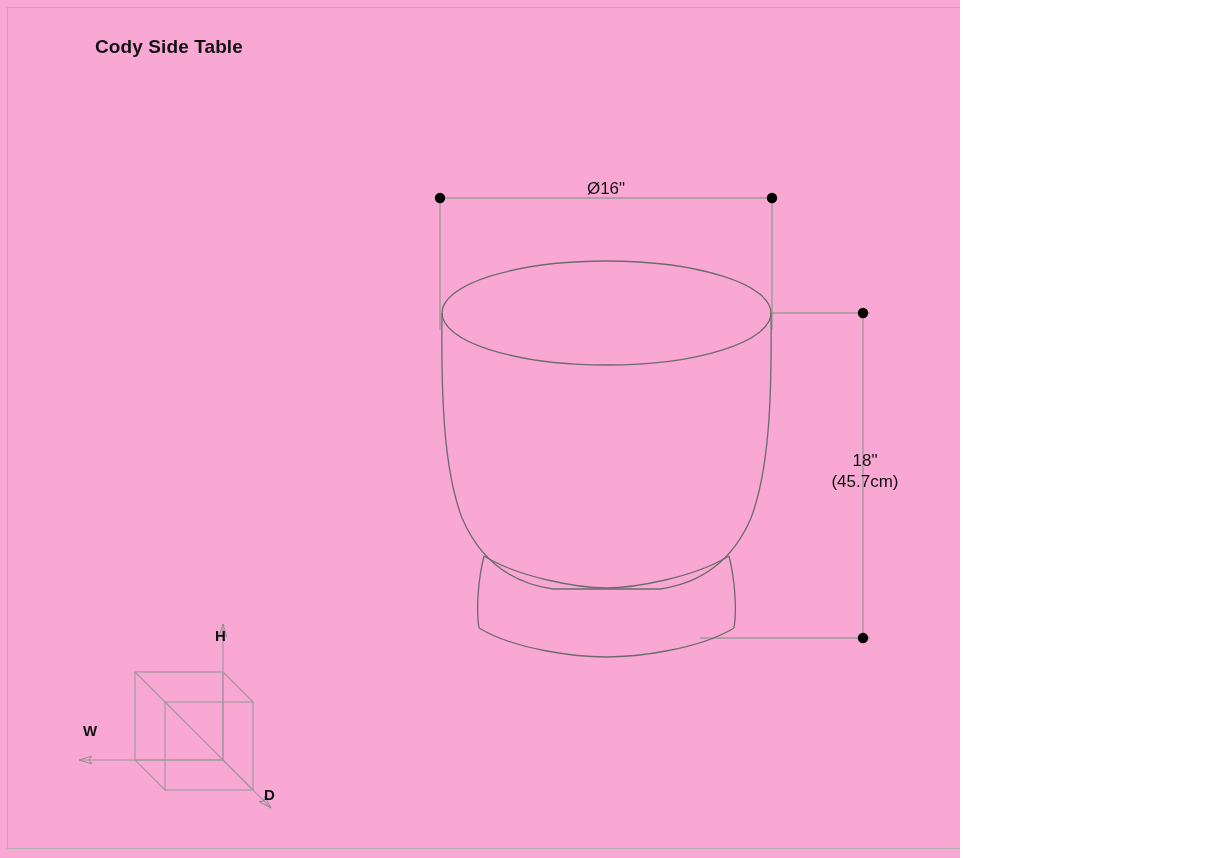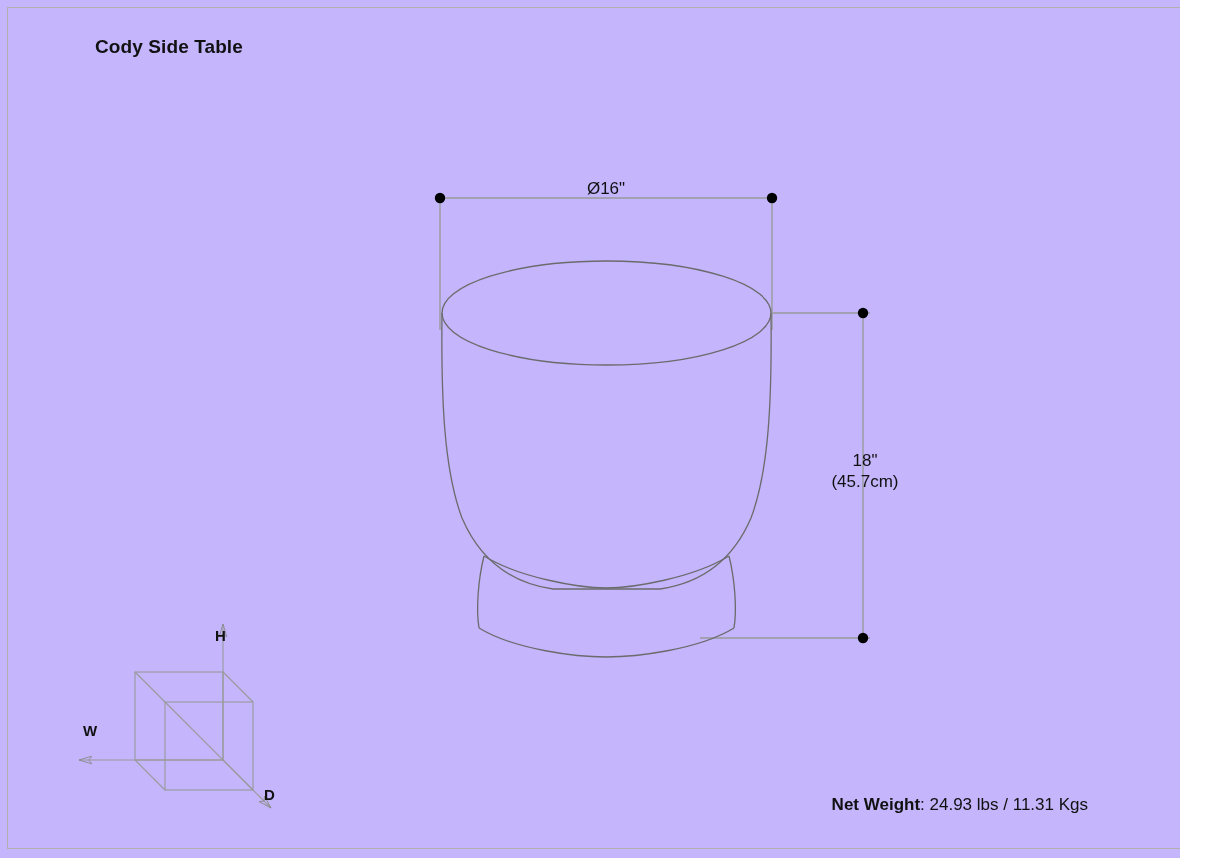--- a/index.html
+++ b/index.html
@@ -6,23 +6,23 @@
     margin: 0;
     padding: 0;
     background: #ffffff;
   }
   body {
     font-family: "Liberation Sans", sans-serif;
     -webkit-font-smoothing: antialiased;
   }
   #page {
     position: relative;
-    width: 1180px;
+    width: 960px;
     height: 858px;
-    background: #c4b5fd;
+    background: #f9a8d4;
     overflow: hidden;
   }
   
   #page-frame {
     position: absolute;
     left: 7px;
     top: 7px;
     width: 1198px;
     height: 842px;
     border: 1px solid #b0b0b0;
@@ -175,17 +175,14 @@
       <line x1="168" y1="150" x2="168" y2="14" marker-end="url(#arrowThin)"></line>
       <line x1="168" y1="150" x2="24" y2="150" marker-end="url(#arrowThin)"></line>
       <line x1="110" y1="92" x2="216" y2="198" marker-end="url(#arrowThin)"></line>
     </g>
   </svg>
 
   <div id="axis-label-h" class="axis-label">H</div>
   <div id="axis-label-w" class="axis-label">W</div>
   <div id="axis-label-d" class="axis-label">D</div>
 
-  <div id="net-weight">
-    <span class="nw-label">Net Weight</span><span>: </span><span>24.93 lbs / 11.31 Kgs</span>
-  </div>
 
 </div>
 
 </body></html>

